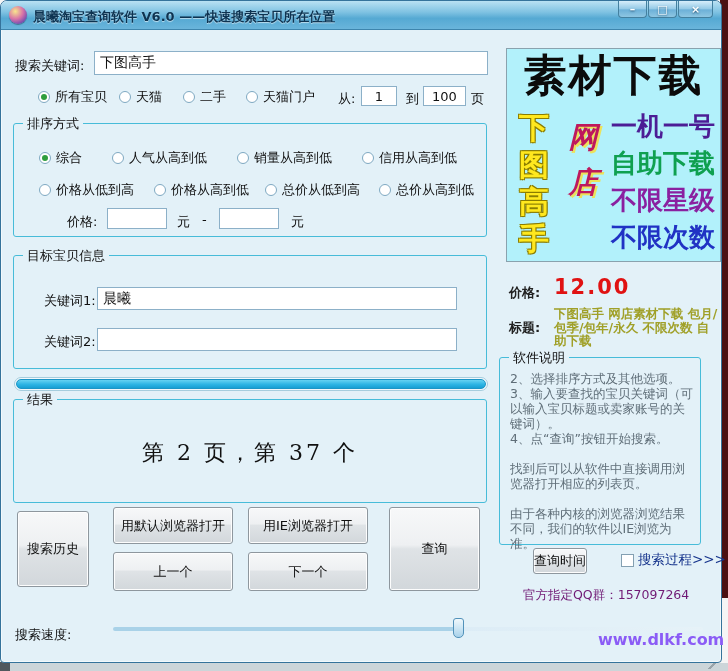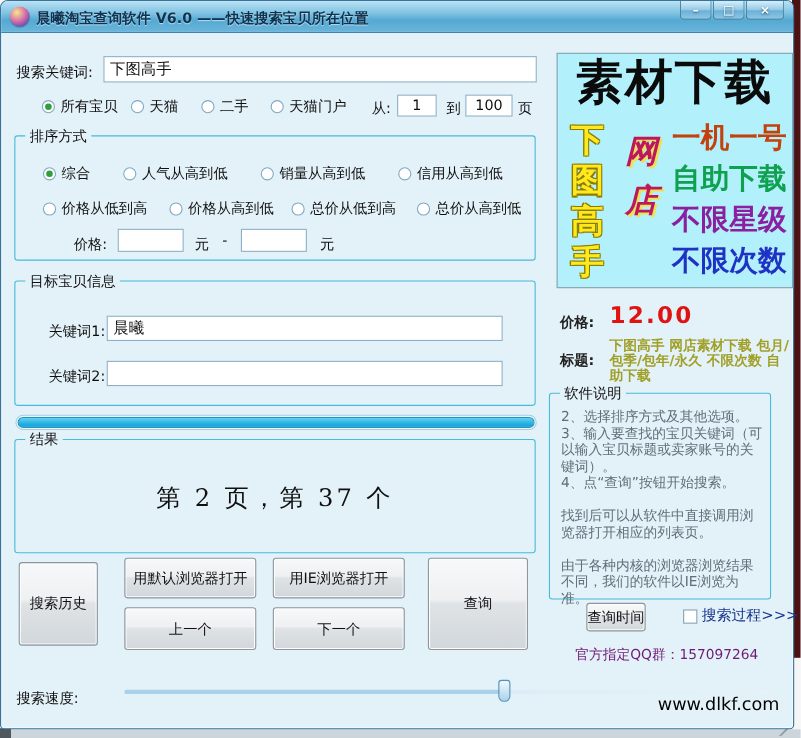--- a/index.html
+++ b/index.html
@@ -122,21 +122,21 @@
   .instr-body { position:absolute; left:10px; top:13px; right:7px; font-size:12.5px; line-height:15px; color:#5f6e78; }
   .instr-body p { margin:0; }
   .instr-body p.gap { margin-top:15px; }
 
   
   .btn-query-time { left:532px; top:547px; width:54px; height:26px; }
   .search-process { position:absolute; left:620px; top:550px; display:flex; align-items:center; gap:4px; cursor:pointer; }
   .checkbox { width:13px; height:13px; background:#fff; border:1px solid #84a0b2; flex:none; }
   .search-process-label { font-size:13.5px; color:#16348c; white-space:nowrap; }
   .qq-line { position:absolute; left:522px; top:586px; font-size:12.5px; color:#701a75; white-space:nowrap; }
-  .website { position:absolute; left:597px; top:629px; font-size:16px; font-weight:normal; color:#000000; white-space:nowrap; }
+  .website { position:absolute; left:597px; top:629px; font-size:16px; font-weight:bold; color:#8b5cf6; white-space:nowrap; }
 </style>
 </head>
 <body>
 
 <div id="screen">
   <div class="bg-maroon"></div>
   <div class="bg-bottombar"></div>
   <div class="bg-corner"></div>
   <div class="bg-grip"></div>
 
@@ -247,21 +247,21 @@
 
     <div class="label speed-label">搜索速度:</div>
     <div class="slider-track"></div>
     <div class="slider-handle"></div>
 
     <div class="ad-box">
       <div class="ad-headline">素材下载</div>
       <div class="ad-v1">下图高手</div>
       <div class="ad-v2">网店</div>
       <div class="ad-lines">
-        <div class="ad-line" style="color: #c2410c;">一机一号</div>
+        <div class="ad-line" style="color: #4c1d95;">一机一号</div>
         <div class="ad-line" style="color: rgb(15, 160, 80);">自助下载</div>
         <div class="ad-line" style="color: rgb(138, 32, 160);">不限星级</div>
         <div class="ad-line" style="color: rgb(32, 50, 196);">不限次数</div>
       </div>
     </div>
 
     <div class="label prod-price-label">价格:</div>
     <div class="prod-price" style="color: rgb(224, 18, 18);">12.00</div>
     <div class="label prod-title-label">标题:</div>
     <div class="prod-title" style="color: rgb(160, 160, 40);">下图高手 网店素材下载 包月/包季/包年/永久 不限次数 自助下载</div>

